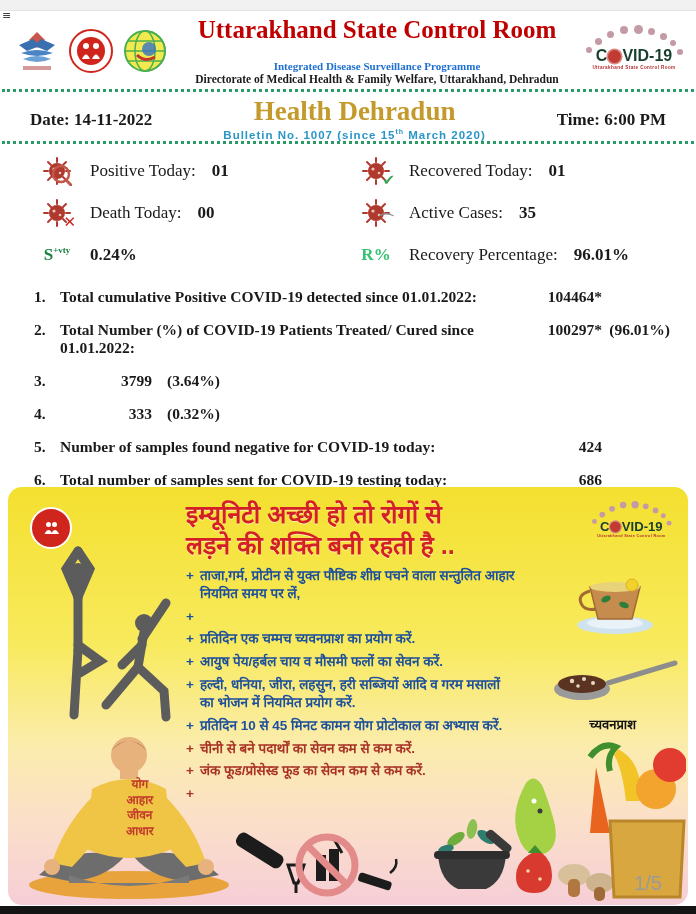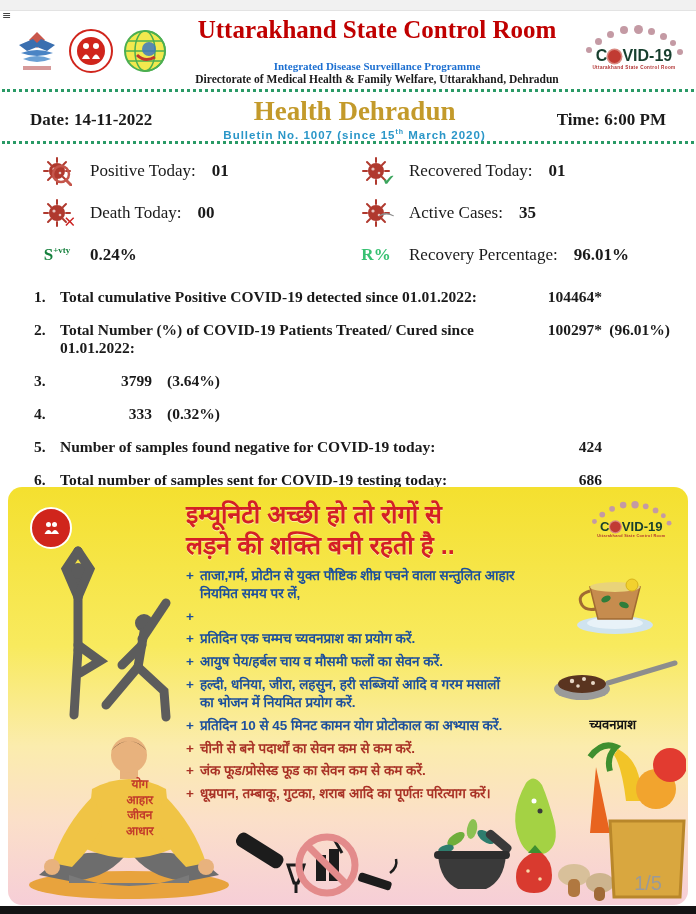--- a/index.html
+++ b/index.html
@@ -381,21 +381,20 @@
     <div class="pb maroon">
         <span class="bchar">+</span>
         <span>चीनी से बने पदार्थों का सेवन कम से कम करें.</span>
       </div>
     <div class="pb maroon">
         <span class="bchar">+</span>
         <span>जंक फूड/प्रोसेस्ड फूड का सेवन कम से कम करें.</span>
       </div>
     <div class="pb maroon">
         <span class="bchar">+</span>
-        <span>धूम्रपान, तम्बाकू, गुटका, शराब आदि का पूर्णतः परित्याग करें।</span>
       </div>
   </div>
 
   <div style="position:absolute;right:30px;top:86px">
     <svg width="86" height="64" viewBox="0 0 86 64">
       <ellipse cx="43" cy="52" rx="38" ry="9" fill="#cfe3ef"></ellipse>
       <ellipse cx="43" cy="50" rx="28" ry="6" fill="#e8f2f8"></ellipse>
       <path d="M18 14 L68 14 L60 46 L26 46 Z" fill="#c68c4e" stroke="#a06a32" stroke-width="1.5"></path>
       <ellipse cx="43" cy="14" rx="25" ry="5" fill="#e9d37a"></ellipse>
       <ellipse cx="34" cy="26" rx="5" ry="3" fill="#2f7d3a" transform="rotate(-25 34 26)"></ellipse>

